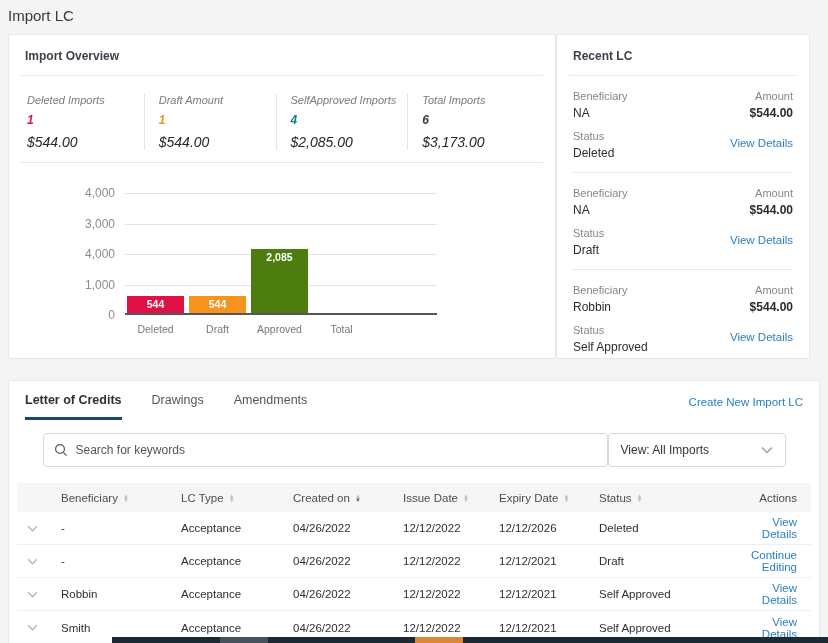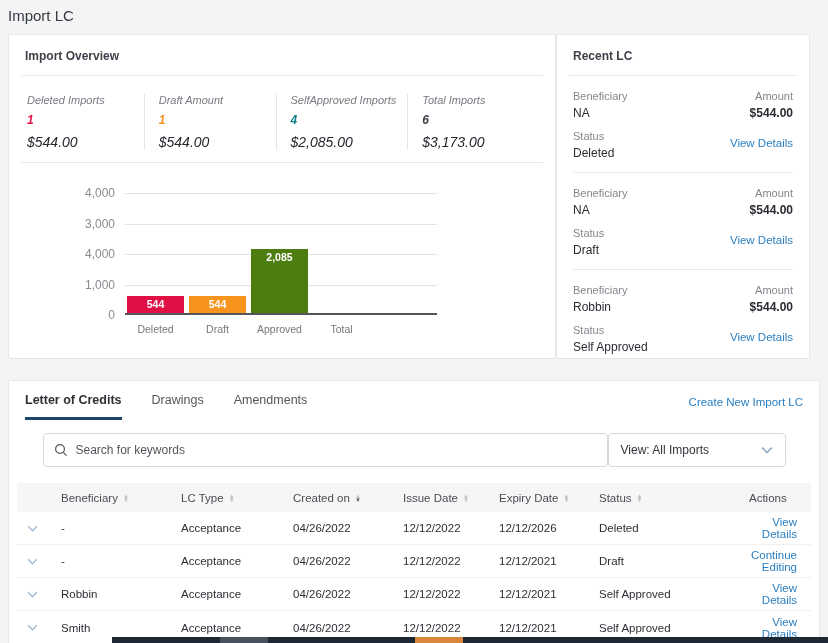--- a/index.html
+++ b/index.html
@@ -78,21 +78,21 @@
                    padding: 0 12px; font-size: 12px; color: #33333b; background: #fff; cursor: pointer; }
 
   
   .lc-table { margin: 16px -8px 0 -8px; }
   .trow { display: grid; grid-template-columns: 34px 120px 112px 110px 96px 100px 150px 1fr;
           align-items: center; height: 33px; padding: 0 14px 0 10px; font-size: 11.5px; }
   .thead { background: #f6f6f7; height: 29px; color: #4c4c54; }
   .tbody .trow { border-bottom: 1px solid #f0f0f0; color: #2e2e36; background: #fff; }
   .tbody .trow:last-child { border-bottom: none; }
   .th { display: flex; align-items: center; gap: 5px; cursor: pointer; }
-  .th.right, .td.right { justify-content: flex-start; text-align: right; }
+  .th.right, .td.right { justify-content: flex-end; text-align: right; }
   .sort { display: inline-flex; flex-direction: column; line-height: 4px; font-size: 6px; color: #bcbcc2; }
   .sort .dn.active { color: #63636b; }
   .row-chevron { color: #a3b9cf; cursor: pointer; display: flex; align-items: center; }
 
   
   .bottom-strip { position: absolute; bottom: 0; left: 112px; right: 0; height: 6px; background: #1c2833; }
   .bottom-strip .seg { position: absolute; top: 0; bottom: 0; }
   .seg.slate  { left: 108px; width: 48px; background: #47525e; }
   .seg.orange { left: 303px; width: 48px; background: #d9873b; }
 </style>

